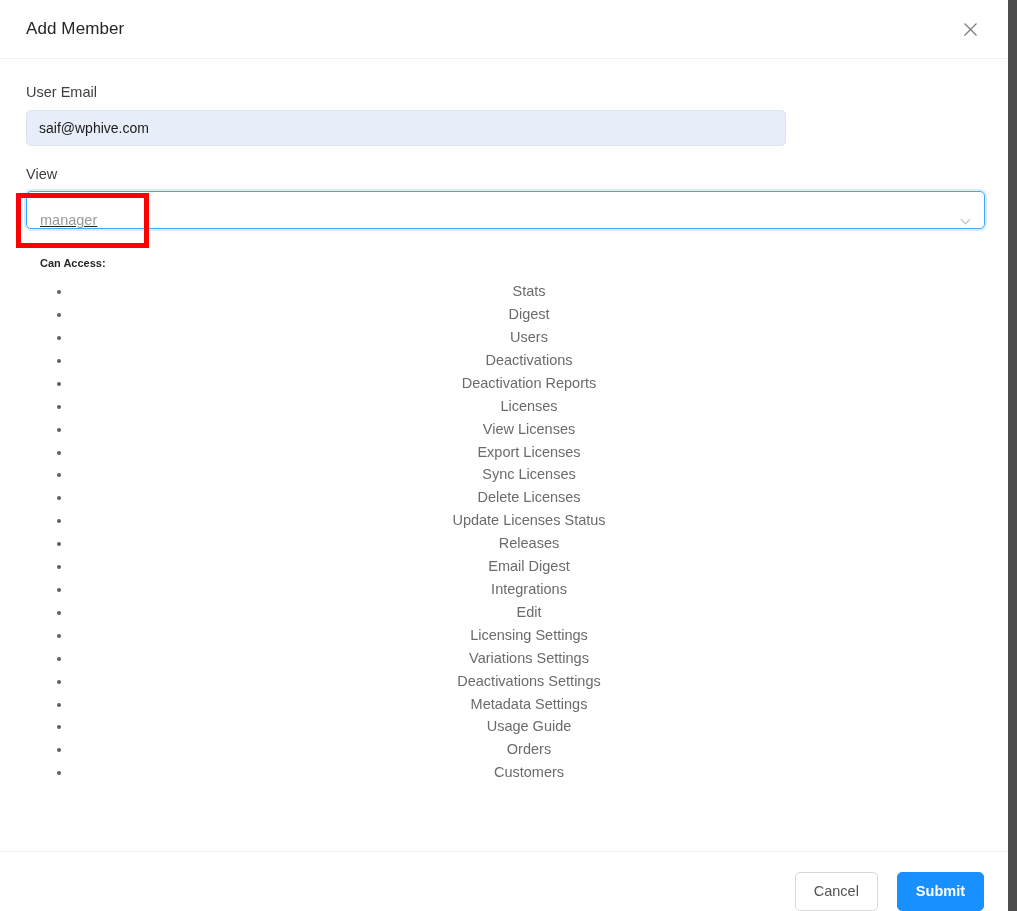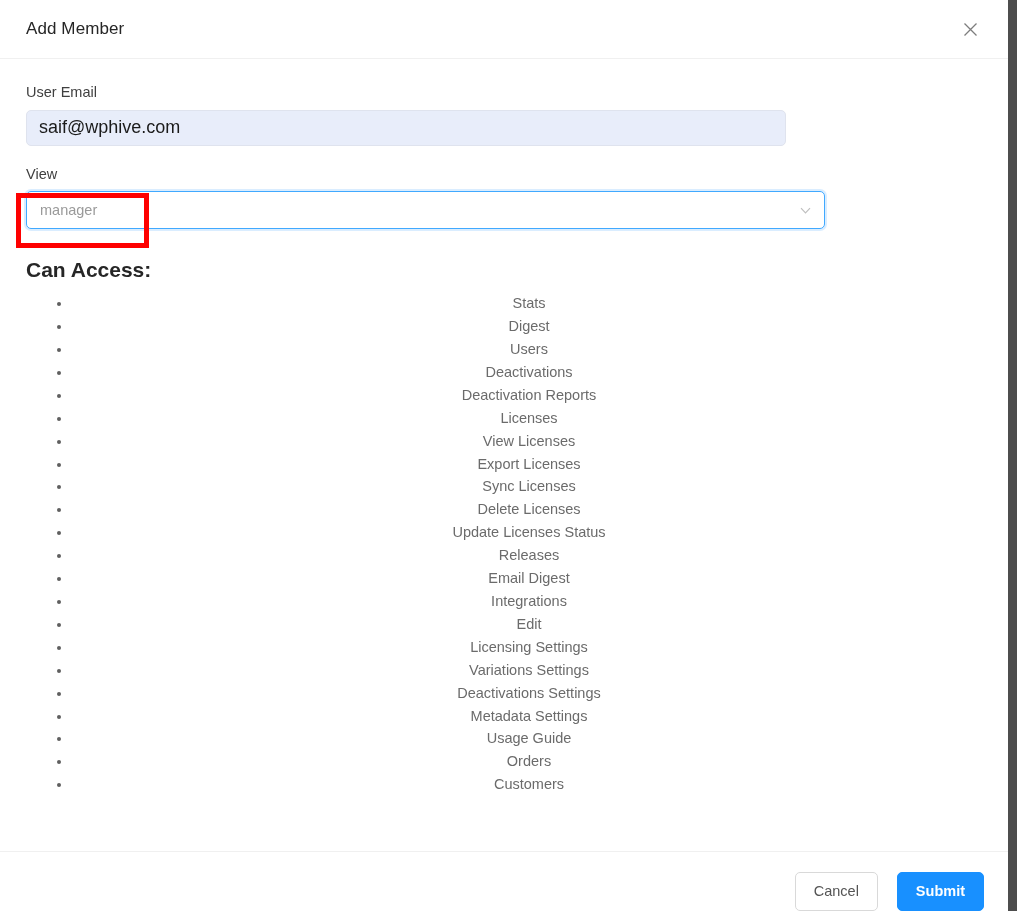--- a/index.html
+++ b/index.html
@@ -78,40 +78,41 @@
   .email-field-wrap { margin-bottom: 21px; }
 
   .email-input {
     display: block;
     width: 760px;
     height: 36px;
     border-radius: 5px;
     border: 1px solid #dfe3ee;
     background: #e8edfa;
     padding: 0 12px;
-    font-size: 18px;
+    font-size: 14px;
     font-family: "Liberation Sans", sans-serif;
     color: #1b1b1b;
     outline: none;
   }
 
   .role-field-wrap { position: relative; }
 
   .role-select {
-    width: 799px;
+    width: 959px;
     height: 38px;
     border-radius: 5px;
     border: 1px solid #40a9ff;
     box-shadow: 0 0 0 2px rgba(24,144,255,0.16);
     background: #ffffff;
     display: flex;
-    align-items: center;
+    align-items: flex-end;
     padding: 0 12px 0 13px;
     cursor: pointer;
     position: relative;
+    text-decoration: underline;
   }
   .role-select-value {
     font-size: 14.5px;
     color: #9a9a9a;
     flex: 1;
   }
   .chevron {
     color: #bfbfbf;
     display: flex;
     align-items: center;
@@ -126,24 +127,24 @@
     width: 133px;
     height: 55px;
     border: 5px solid #fe0000;
     pointer-events: none;
     z-index: 20;
     background: transparent;
   }
 
   
   .access-title {
-    font-size: 21px;
+    font-size: 11px;
     font-weight: 700;
     color: #262626;
-    margin: 28px 0 0 0;
+    margin: 28px 0 0 14px;
     line-height: 1.2;
   }
   .access-list {
     list-style: disc;
     margin: 10px 0 0 0;
     padding-left: 46px;
     color: #6b6b6b;
     text-align: center;
   }
   .access-list li {

